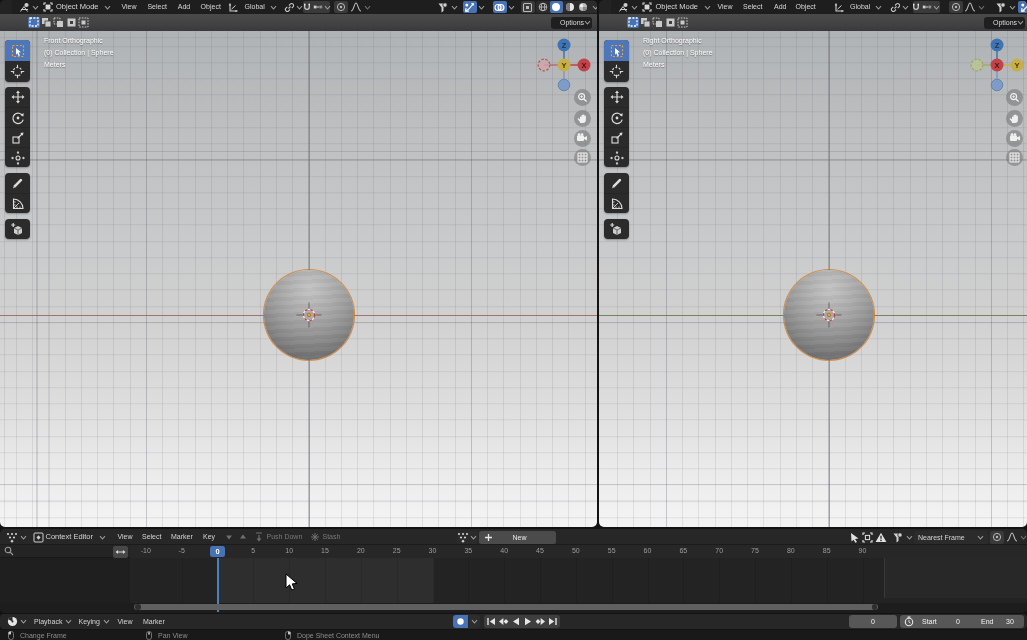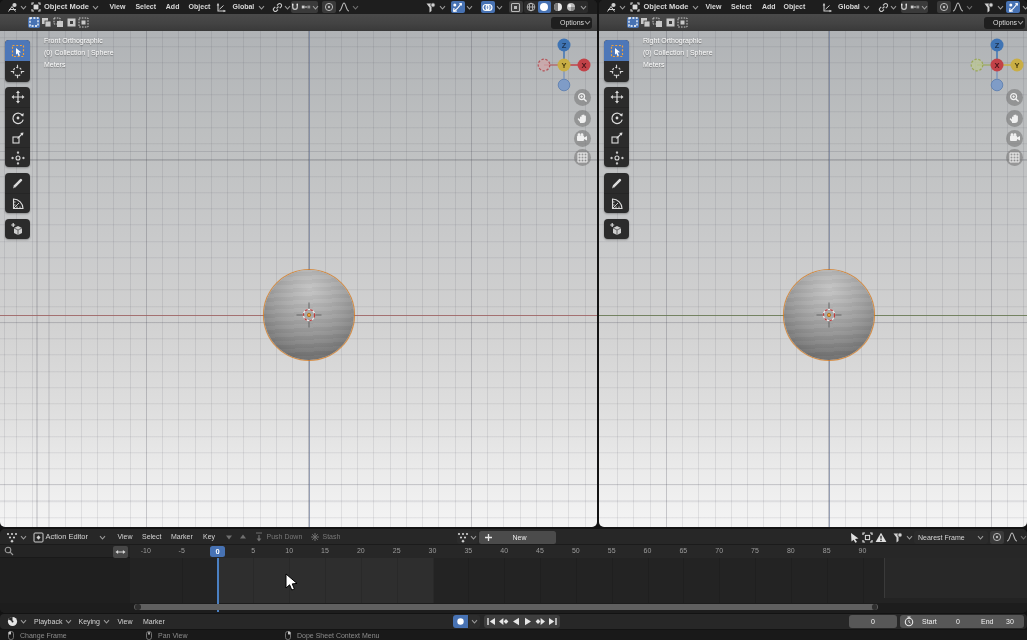--- a/index.html
+++ b/index.html
@@ -5,21 +5,21 @@
   html,body{margin:0;padding:0;background:#101010;}
   *{box-sizing:border-box;}
   #screen{position:relative;width:1027px;height:640px;background:#131313;overflow:hidden;
     font-family:"Liberation Sans","DejaVu Sans",sans-serif;-webkit-font-smoothing:antialiased;}
   .abs{position:absolute;}
 
   
   .vp-area{position:absolute;top:0;height:527px;border-radius:5px;overflow:hidden;background:#232323;}
   #vp-left{left:0;width:597px;}
   #vp-right{left:599px;width:428px;}
-  .vp-header{position:absolute;left:0;top:0;right:0;height:24px;background:#1e1e1e;font-weight:bold;}
+  .vp-header{position:absolute;left:12px;top:0;right:0;height:24px;background:#1e1e1e;}
   .vp-toolrow{position:absolute;left:0;top:14px;right:0;height:17px;
     background:linear-gradient(#4a4a4a,#434343 55%,#393939);}
   .vp-canvas{position:absolute;left:0;top:31px;right:0;bottom:0;}
 
   .htxt{position:absolute;top:0;height:14px;line-height:14px;color:#d8d8d8;font-size:7px;white-space:nowrap;}
   .hicon{position:absolute;top:0;height:14px;display:flex;align-items:center;}
   .hbtn{position:absolute;top:1px;height:12px;border-radius:2px;display:flex;align-items:center;justify-content:center;}
 
   .selmode{position:absolute;top:2.5px;display:flex;gap:1px;}
   .selmode .sm{width:11.5px;height:11.5px;border-radius:2px;display:flex;align-items:center;justify-content:center;}
@@ -924,21 +924,21 @@
           </span>
         </div>
         <div class="dsicon" style="left: 33px;">
           <span style="display:flex;">
             <svg width="11" height="11" viewBox="0 0 11 11">
               <rect x="1" y="1" width="9" height="9" rx="1" fill="none" stroke="#cfcfcf" stroke-width="1"></rect>
               <path d="M5.5 3.2 l2 2.3 -2 2.3 -2 -2.3 z" fill="#cfcfcf"></path>
             </svg>
           </span>
         </div>
-        <div class="dstxt" style="left: 45.5px; font-size: 7.5px;">Action Editor</div>
+        <div class="dstxt" style="left: 45.5px; font-size: 7.5px;">Context Editor</div>
         <div class="dsicon" style="left: 99px;">
           <span style="display:flex;">
             <svg width="7" height="5" viewBox="0 0 7 5">
               <path d="M1 1.2 L3.5 4 L6 1.2" stroke="#9a9a9a" stroke-width="1.1" fill="none"></path>
             </svg>
           </span>
         </div>
         <div class="dstxt" style="left: 117.5px;">View</div>
         <div class="dstxt" style="left: 142px;">Select</div>
         <div class="dstxt" style="left: 171px;">Marker</div>

